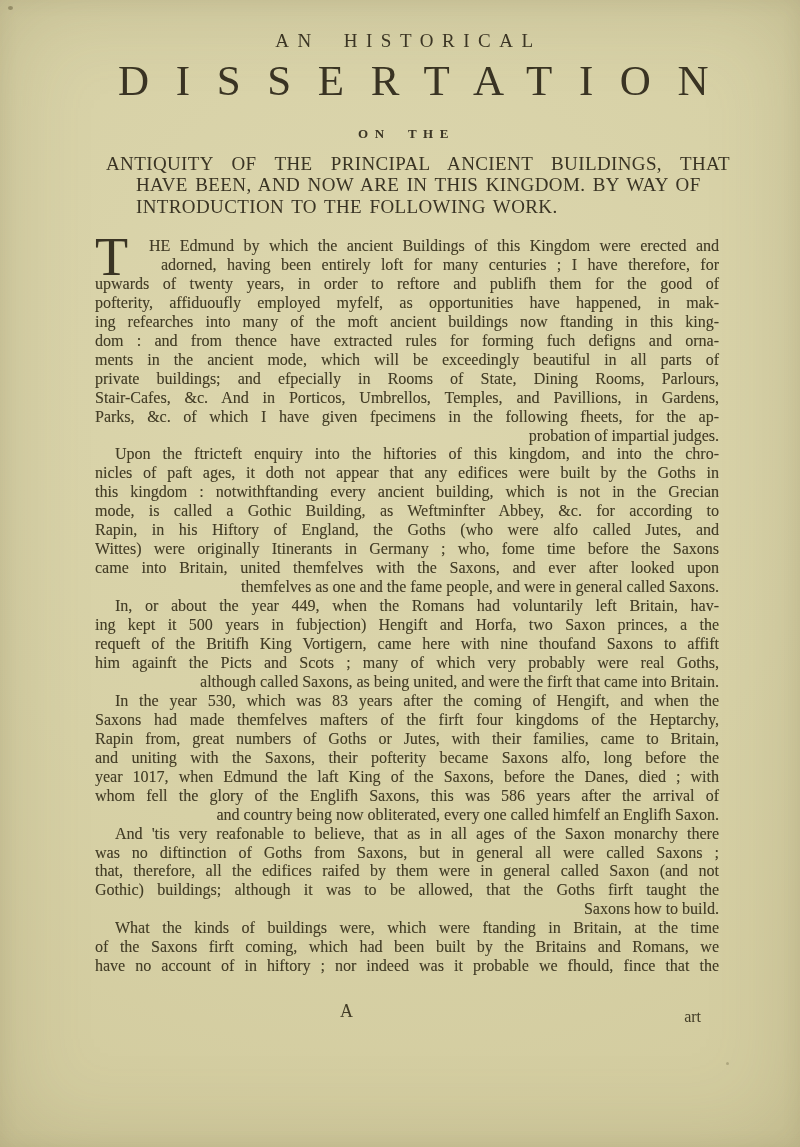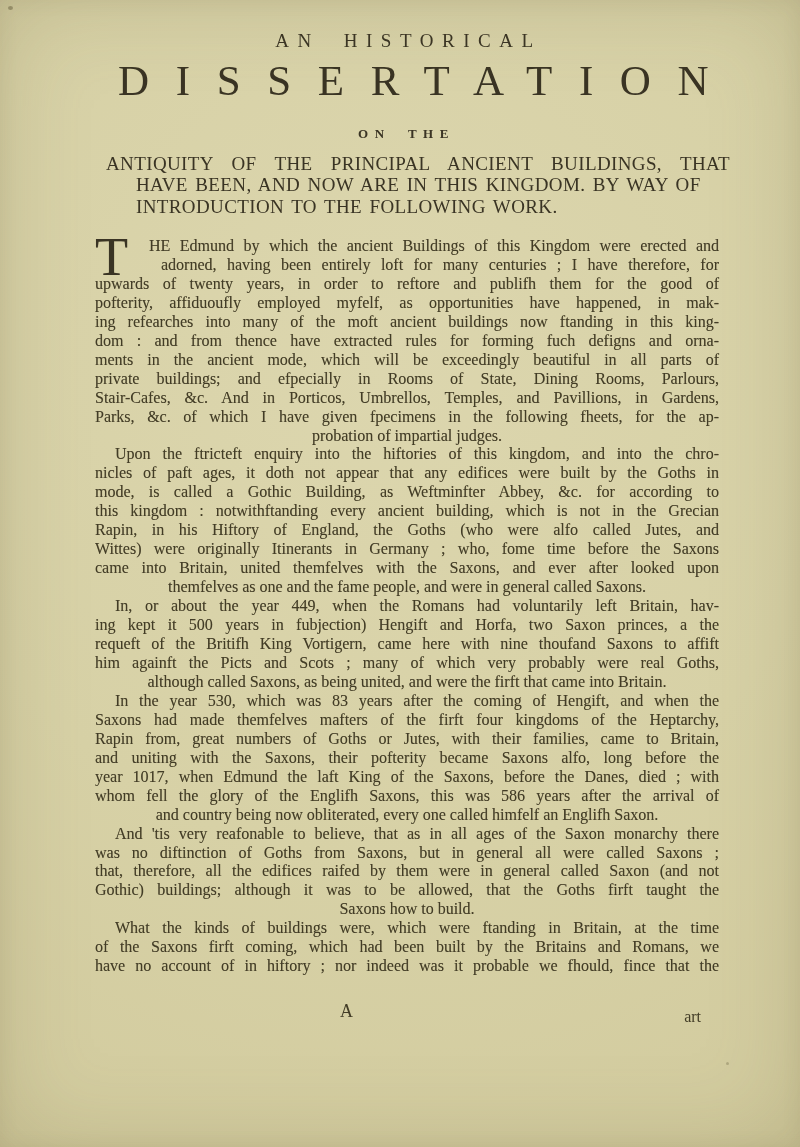--- a/index.html
+++ b/index.html
@@ -52,21 +52,21 @@
   .sub-line.first{text-align:justify;text-align-last:justify;white-space:normal;}
   .sub-indent{padding-left:30px;}
 
   .body-text{
     position:absolute;top:237px;left:95px;width:624px;
     font-size:16px;line-height:18.95px;
     text-shadow:0.2px 0.3px 0.5px rgba(70,60,35,0.35);
   }
   .para{margin:0;}
   .line{text-align:justify;text-align-last:justify;}
-  .line.endline{text-align:center;text-align-last:auto;}
+  .line.endline{text-align:right;text-align-last:auto;}
   .line.indent{text-indent:20px;}
   .line.indent-sm{text-indent:12px;}
   .dropcap{
     float:left;width:54px;height:37px;
     font-size:54px;line-height:40px;
     color:var(--ink-head);font-weight:500;
   }
   .footer-sig{
     position:absolute;top:1001px;left:340px;
     font-size:18px;letter-spacing:.02em;
@@ -106,22 +106,22 @@
         <div class="line">dom : and from thence have extracted rules for forming fuch defigns and orna-</div>
         <div class="line">ments in the ancient mode, which will be exceedingly beautiful in all parts of</div>
         <div class="line">private buildings; and efpecially in Rooms of State, Dining Rooms, Parlours,</div>
         <div class="line">Stair-Cafes, &amp;c. And in Porticos, Umbrellos, Temples, and Pavillions, in Gardens,</div>
         <div class="line">Parks, &amp;c. of which I have given fpecimens in the following fheets, for the ap-</div>
         <div class="line endline">probation of impartial judges.</div>
       </div>
       <div class="para">
         <div class="line indent">Upon the ftricteft enquiry into the hiftories of this kingdom, and into the chro-</div>
         <div class="line">nicles of paft ages, it doth not appear that any edifices were built by the Goths in</div>
+        <div class="line">this kingdom : notwithftanding every ancient building, which is not in the Grecian</div>
         <div class="line">mode, is called a Gothic Building, as Weftminfter Abbey, &amp;c. for according to</div>
-        <div class="line">this kingdom : notwithftanding every ancient building, which is not in the Grecian</div>
         <div class="line">Rapin, in his Hiftory of England, the Goths (who were alfo called Jutes, and</div>
         <div class="line">Wittes) were originally Itinerants in Germany ; who, fome time before the Saxons</div>
         <div class="line">came into Britain, united themfelves with the Saxons, and ever after looked upon</div>
         <div class="line endline">themfelves as one and the fame people, and were in general called Saxons.</div>
       </div>
       <div class="para">
         <div class="line indent">In, or about the year 449, when the Romans had voluntarily left Britain, hav-</div>
         <div class="line">ing kept it 500 years in fubjection) Hengift and Horfa, two Saxon princes, a the</div>
         <div class="line">requeft of the Britifh King Vortigern, came here with nine thoufand Saxons to affift</div>
         <div class="line">him againft the Picts and Scots ; many of which very probably were real Goths,</div>

